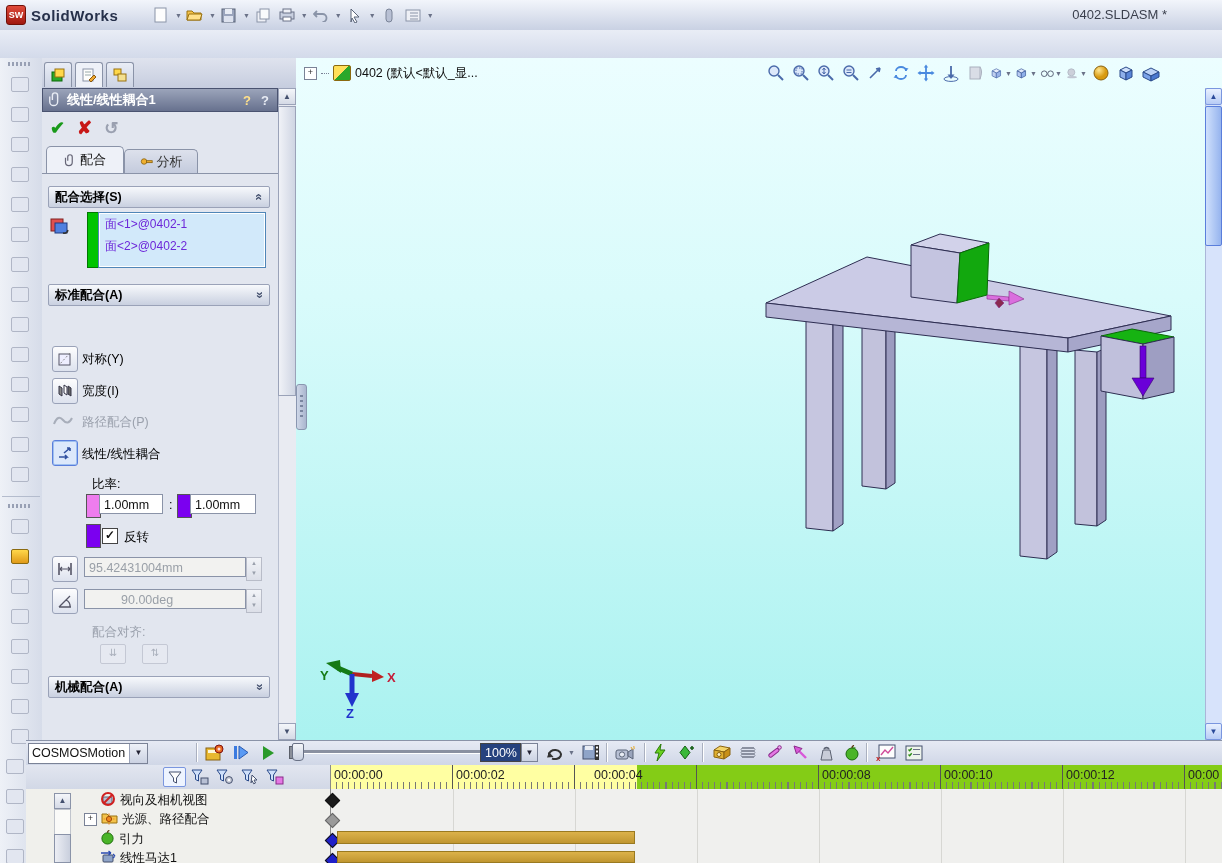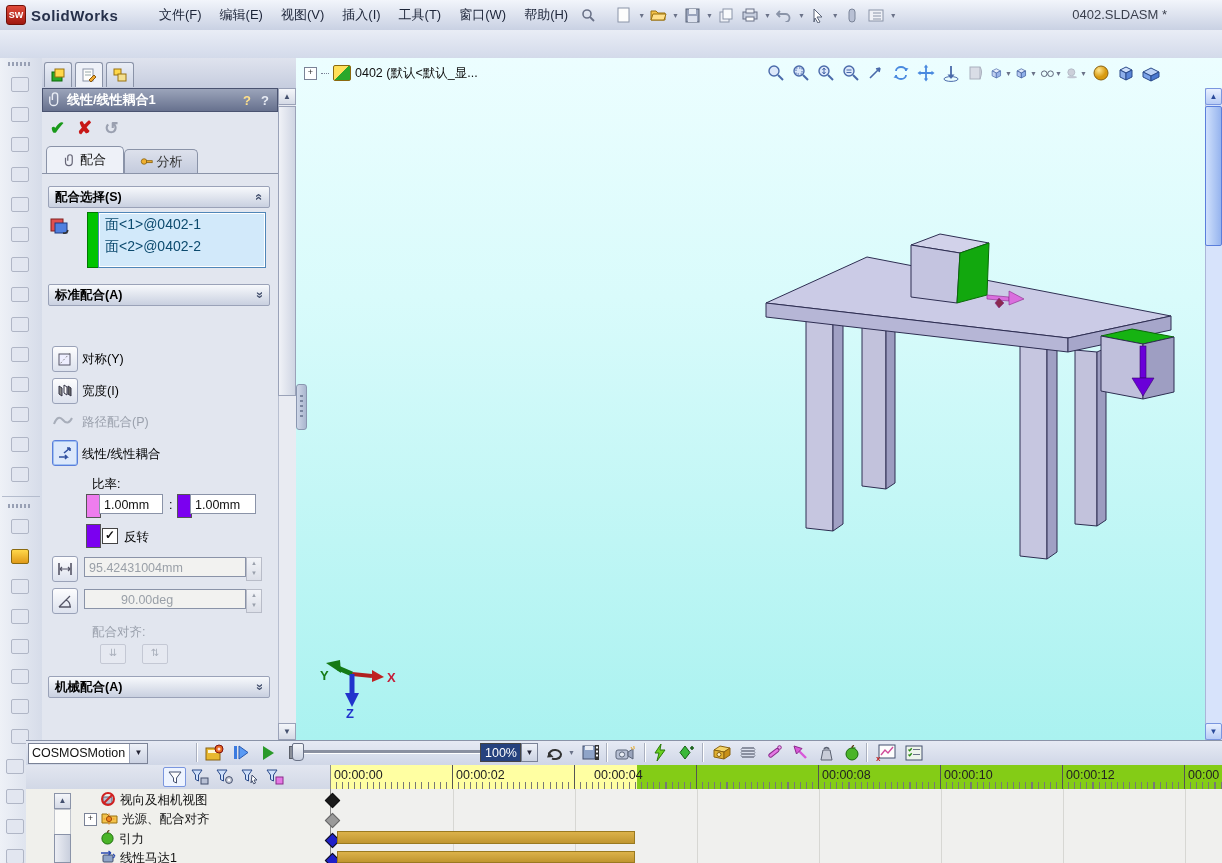--- a/index.html
+++ b/index.html
@@ -52,21 +52,21 @@
   .ftab.active{background:#eef1f8;top:146px;}
   .ftab.inactive{background:linear-gradient(#dde1ec,#c4cbdd);top:149px;height:23px;color:#333;}
   .ghd{position:absolute;left:48px;width:222px;height:22px;background:linear-gradient(#f7f9fc,#c9d0e0);
     border:1px solid #9aa2b8;border-radius:2px;font-weight:bold;font-size:12.5px;display:flex;align-items:center;
     padding-left:6px;box-sizing:border-box;color:#000;}
   .chev{position:absolute;right:6px;top:3px;font-weight:bold;color:#44506e;display:inline-block;}
   .chev.up{transform:rotate(90deg);}
   .chev.down{transform:rotate(-90deg);}
   .selbox{position:absolute;left:98px;top:212px;width:166px;height:54px;background:#d2e9fa;
     border:1px solid #4f86b8;box-shadow:0 0 0 1px #fff inset;}
-  .selrow{height:22px;line-height:22px;padding-left:6px;font-size:14px;color:#0c4a6e;}
+  .selrow{height:22px;line-height:22px;padding-left:6px;font-size:12px;color:#6d28d9;}
   .greenbar{position:absolute;left:87px;top:212px;width:10px;height:54px;background:#00c400;border:1px solid #007800;}
   .ibtn{position:absolute;width:24px;height:24px;border:1px solid #9aa2b8;border-radius:3px;
     background:linear-gradient(#fdfdfe,#dde2ee);display:flex;align-items:center;justify-content:center;}
   .ibtn.pressed{border:1px solid #5a7edc;background:#dce8fb;box-shadow:0 0 0 1px #9ec0f0 inset;}
   .plabel{position:absolute;font-size:12.5px;color:#000;}
   .plabel.dis{color:#9aa0ac;}
   .swatch{position:absolute;width:13px;height:22px;border:1px solid #555;}
   .pinput{position:absolute;height:20px;border:1px solid #8a93a8;background:#fff;font-size:12.5px;
     padding:1px 4px;box-sizing:border-box;line-height:18px;}
   .pinput.dis{background:#f2f2f0;color:#9aa0a8;}
@@ -138,35 +138,20 @@
 </style>
 </head>
 <body>
 
 <div id="app">
 
   <div class="abs menubar flex">
     <div class="flex" style="padding-left:6px;gap:5px;width:130px;">
       <span class="logo-cube">SW</span>
       <span class="brand">SolidWorks</span>
-    </div>
-    <div class="flex" style="margin-left:14px;">
-      <span class="menu">文件(F)</span>
-      <span class="menu">编辑(E)</span>
-      <span class="menu">视图(V)</span>
-      <span class="menu">插入(I)</span>
-      <span class="menu">工具(T)</span>
-      <span class="menu">窗口(W)</span>
-      <span class="menu">帮助(H)</span>
-      <span class="qicon">
-        <svg width="14" height="14" viewBox="0 0 14 14">
-            <circle cx="6" cy="6" r="4" fill="none" stroke="#6a7288" stroke-width="1.6"></circle>
-            <line x1="9" y1="9" x2="13" y2="13" stroke="#6a7288" stroke-width="1.8"></line>
-          </svg>
-      </span>
     </div>
     <div class="flex" style="margin-left:14px;gap:2px;">
       <span class="qicon">
           <svg width="14" height="16" viewBox="0 0 14 16">
             <rect x="1" y="1" width="11" height="14" fill="#fdfdfd" stroke="#8a94a8"></rect>
           </svg>
         </span>
       <span class="ddv">▼</span>
       <span class="qicon">
           <svg width="17" height="14" viewBox="0 0 17 14">
@@ -897,21 +882,21 @@
   </div>
   <div class="trow" style="left:84px;top:810px;">
     <span class="plusbox">+</span>
     <span>
       <svg width="17" height="15" viewBox="0 0 17 15">
           <path d="M1 13 V4 h5 l2 2 h8 v7 z" fill="#f4c24a" stroke="#9a7210"></path>
           <circle cx="8" cy="9" r="2.6" fill="#f08820" stroke="#a04a08"></circle>
           <path d="M8 5.2 v-1.6 M8 12.8 v1.6 M4.2 9 h-1.6 M11.8 9 h1.6" stroke="#f08820" stroke-width="1.2"></path>
         </svg>
     </span>
-    <span>光源、配合对齐</span>
+    <span>光源、路径配合</span>
   </div>
   <div class="trow" style="left:100px;top:830px;align-items:center;">
     <span>
       <svg width="15" height="15" viewBox="0 0 16 16">
           <circle cx="8" cy="9" r="6" fill="#4ab428" stroke="#1a6a0a"></circle>
           <path d="M8 3 q0 -2 2 -2.5" fill="none" stroke="#5a3a10" stroke-width="1.4"></path>
         </svg>
     </span>
     <span>引力</span>
   </div>

